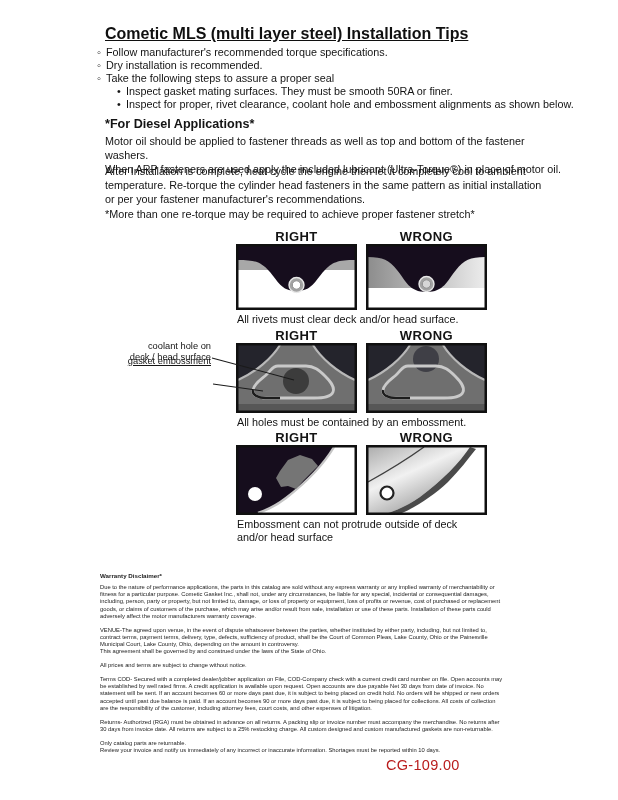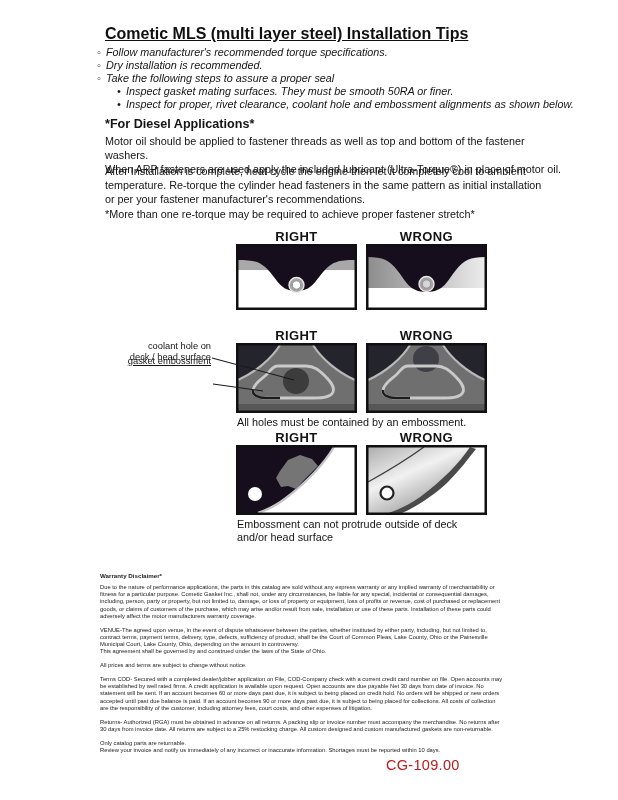--- a/index.html
+++ b/index.html
@@ -5,21 +5,21 @@
   html,body{margin:0;padding:0;background:#ffffff;}
   .page{
     position:relative;width:618px;height:800px;background:#ffffff;overflow:hidden;
     font-family:"Liberation Sans","DejaVu Sans",sans-serif;color:#141414;
   }
   .page-title{
     position:absolute;left:105px;top:25px;margin:0;
     font-size:16px;font-weight:bold;text-decoration:underline;color:#101010;white-space:nowrap;
   }
   .tips{position:absolute;left:97px;top:46px;font-size:10.8px;line-height:12.9px;}
-  .tips .row{white-space:nowrap;font-style:italic;}
+  .tips .row{white-space:nowrap;}
   .tips .row.sub{margin-left:20px;}
   .tips .marker{display:inline-block;width:9px;}
   .diesel-heading{
     position:absolute;left:105px;top:117px;margin:0;
     font-size:12.6px;font-weight:bold;white-space:nowrap;
   }
   .bodytext{
     position:absolute;left:105px;width:460px;margin:0;
     font-size:10.8px;line-height:14px;
   }
@@ -84,20 +84,21 @@
     </defs>
     <rect x="0" y="0" width="121" height="66" fill="#ffffff"></rect>
     <rect x="2" y="13" width="117" height="31" fill="url(#gA)"></rect>
     <rect x="2" y="44" width="117" height="20" fill="#ffffff"></rect>
     <path d="M2,2 H119 V13 C104,13 98,16 90,26 C81,37 78,48 60.5,48 C43,48 40,37 31,26 C23,16 17,13 2,13 Z" fill="#160d1d"></path>
     <circle cx="60.5" cy="40" r="7.5" fill="#a3a3a3" stroke="#e8e8e8" stroke-width="1.4"></circle>
     <circle cx="60.5" cy="40" r="4.2" fill="#d6d6d6" stroke="#8f8f8f" stroke-width="1"></circle>
     <rect x="1.25" y="1.25" width="118.5" height="63.5" fill="none" stroke="#101010" stroke-width="2.5"></rect>
   </svg>
 
+  <div class="dg-cap" style="left:237px;top:313px;">All rivets must clear deck and/or head surface.</div>
 
   <div class="dg-label" style="left:236px;top:328px;">RIGHT</div>
   <div class="dg-label" style="left:366px;top:328px;">WRONG</div>
 
   <svg class="dsvg" style="left:236px;top:343px;" width="121" height="70" viewBox="0 0 121 70">
     <rect x="0" y="0" width="121" height="70" fill="#6f6f6f"></rect>
     <rect x="2" y="61" width="117" height="7" fill="#575757"></rect>
     <path d="M2,2 L44,2 C36,15 20,29 2,37 Z" fill="#24242c"></path>
     <path d="M44,2 C36,15 20,29 2,37" fill="none" stroke="#b8b8b8" stroke-width="2.2"></path>
     <path d="M119,2 L77,2 C85,15 101,29 119,37 Z" fill="#24242c"></path>

